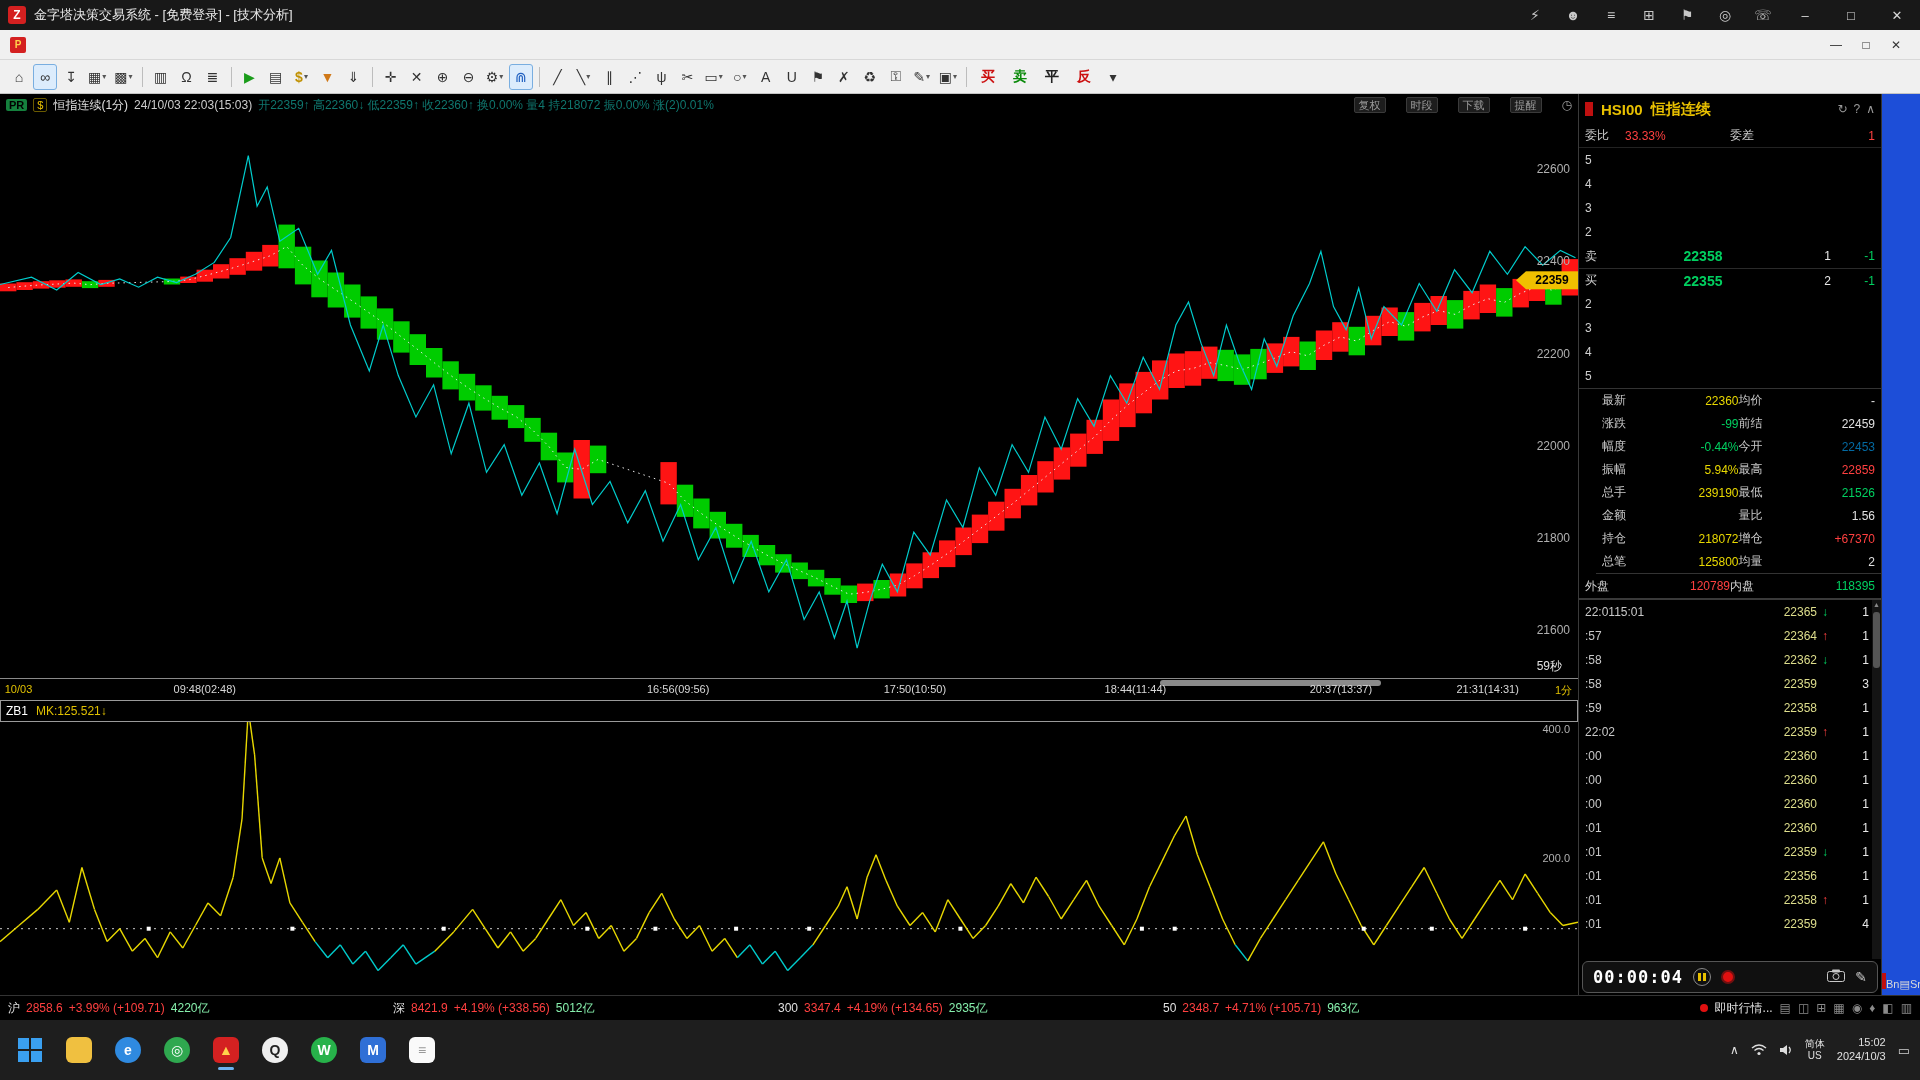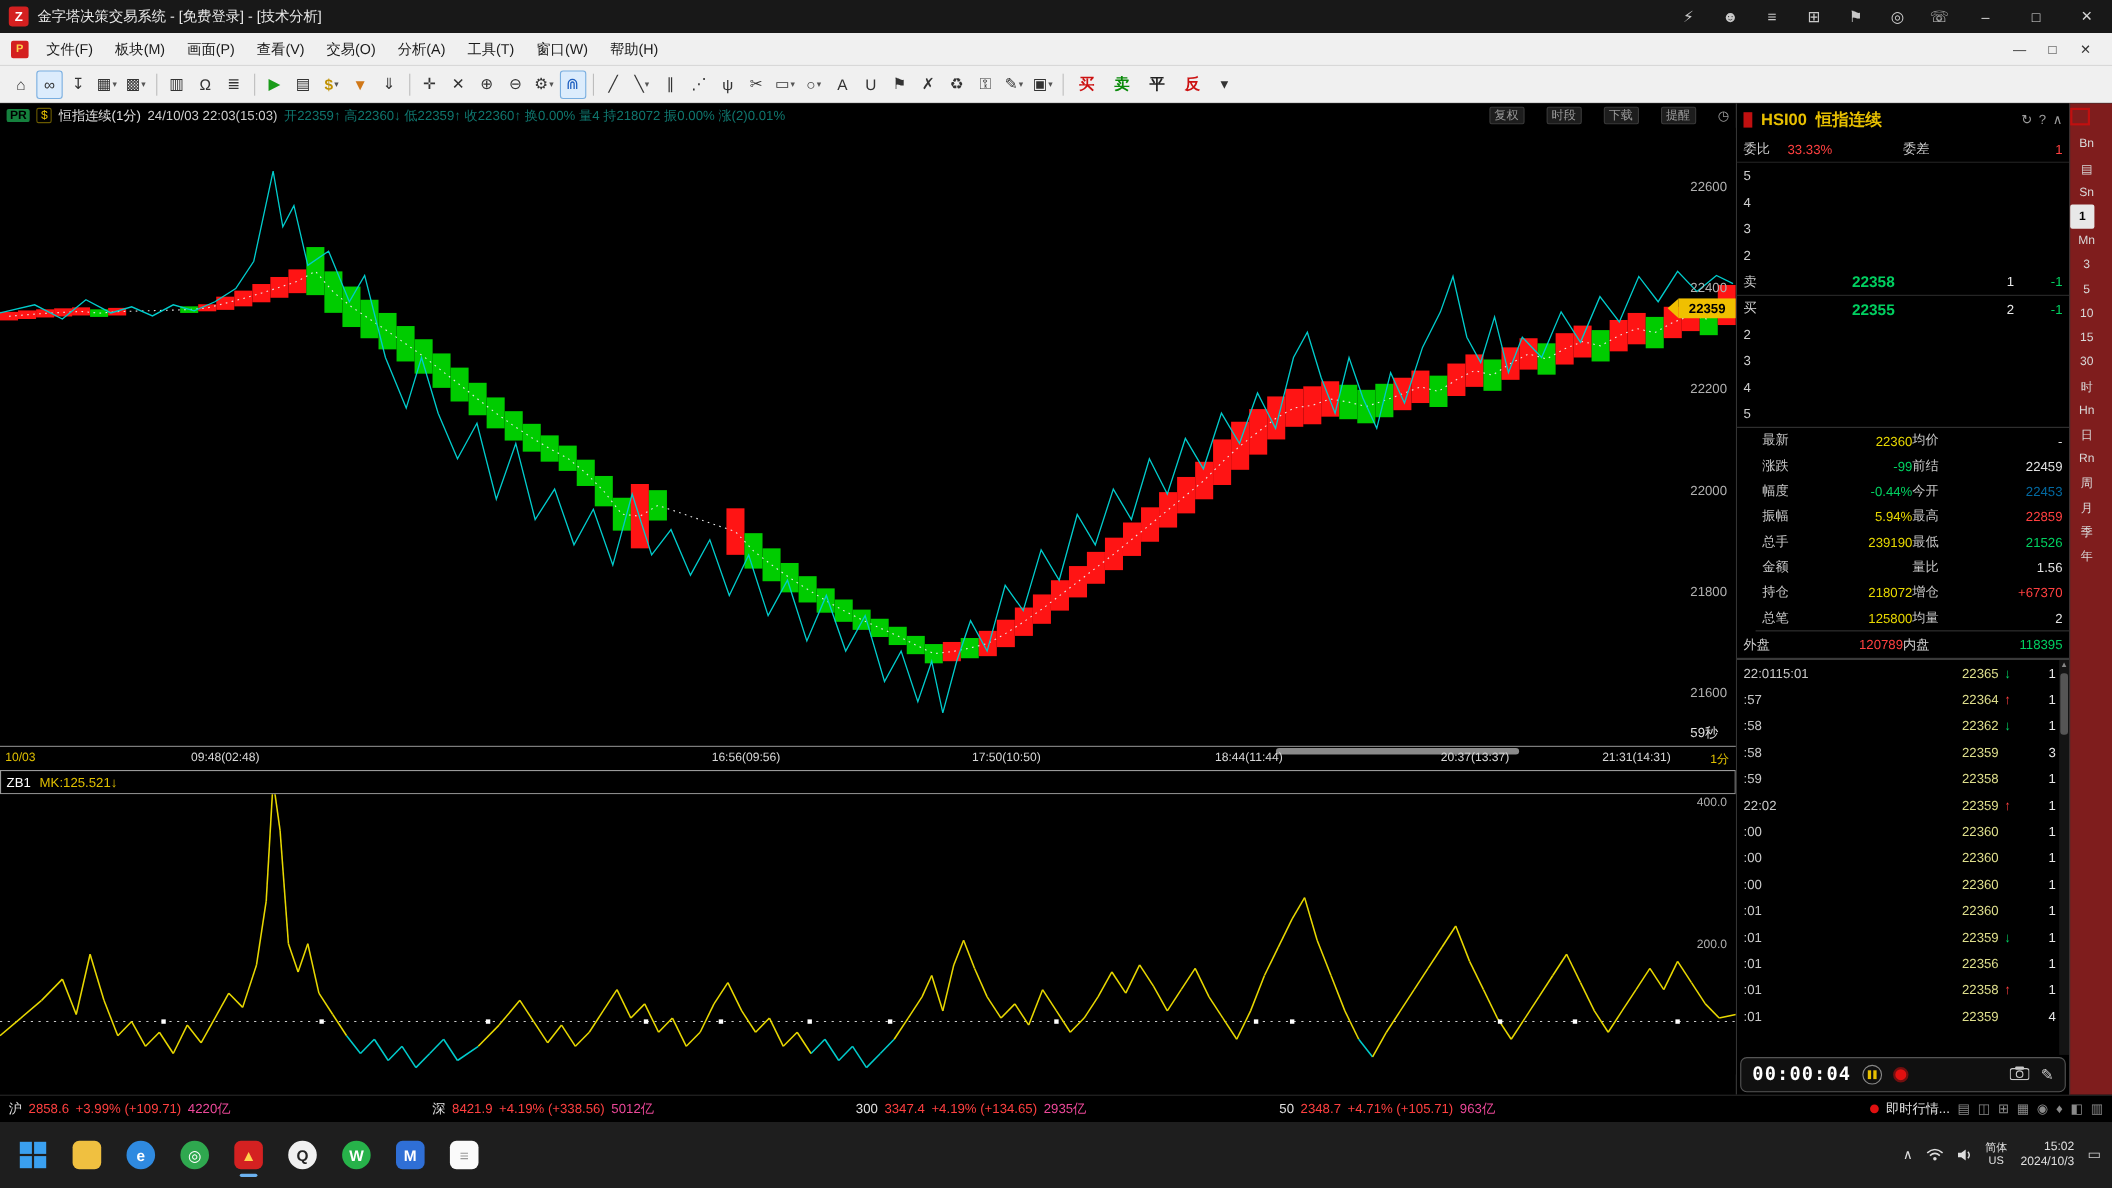--- a/index.html
+++ b/index.html
@@ -111,34 +111,34 @@
   .timer-text { font-family:"DejaVu Sans Mono",monospace; font-size:17px; font-weight:bold;
     color:#ffffff; letter-spacing:1px; }
   .pause-btn { width:18px; height:18px; border-radius:50%; border:1px solid #888;
     display:flex; align-items:center; justify-content:center; gap:2px; }
   .pause-btn .pb { width:3px; height:8px; background:#e8c000; }
   .rec-btn { width:14px; height:14px; border-radius:50%; background:#e01010; border:2px solid #701010; }
   .t-spacer { flex:1; }
   .cam-btn,.pen-btn { color:#c8c8c8; font-size:14px; }
 
   
-  .period-strip { width:39px; background:#7f1d1d; border-left:1px solid #333;
-    display:flex; flex-direction:column; align-items:flex-start; padding-top:4px; }
+  .period-strip { width:39px; background:#1d4ed8; border-left:1px solid #333;
+    display:flex; flex-direction:row; align-items:flex-end; padding-top:4px; }
   .strip-red-ic { width:18px; height:16px; border:2px solid #c01010; margin-bottom:6px; }
   .strip-item { width:30px; height:22px; display:grid; place-items:center;
     color:#d8d8d8; font-size:11px; border-radius:2px; }
   .strip-item.sel { background:#e8e8e8; color:#000; font-weight:bold; width:22px; }
 
   
   .index-bar { height:25px; background:#000; border-top:1px solid #333; display:flex;
     align-items:center; font-size:12px; padding:0 8px; }
   .idx-seg { display:flex; gap:6px; align-items:center; }
   .idx-seg .nm { color:#e0e0e0; }
   .idx-seg .vv { color:#ff4040; }
-  .idx-seg .am { color:#ec4899; }
+  .idx-seg .am { color:#86efac; }
   .idx-right { margin-left:auto; display:flex; align-items:center; gap:7px; }
   .live-dot { width:8px; height:8px; border-radius:50%; background:#e01010; }
   .live-txt { color:#e0e0e0; }
   .st-ic { color:#8a8a8a; font-size:12px; }
 
   
   .taskbar { height:60px; background:#1e1e1e; display:flex; align-items:center; padding:0 10px; }
   .task-icons { display:flex; gap:9px; align-items:center; }
   .task-btn { width:40px; height:44px; display:grid; place-items:center; position:relative; border-radius:5px; }
   .t-ico { width:26px; height:26px; border-radius:6px; display:grid; place-items:center;
@@ -170,31 +170,20 @@
       <div class="tb-ic">◎</div>
       <div class="tb-ic">☏</div>
       <div class="win-ctl">–</div>
       <div class="win-ctl">□</div>
       <div class="win-ctl close">✕</div>
     </div>
 </div>
 
 <div class="menubar">
   <div class="menu-logo">P</div>
-  <div id="menu-items" style="display:flex">
-      <div class="menu-item">文件(F)</div>
-      <div class="menu-item">板块(M)</div>
-      <div class="menu-item">画面(P)</div>
-      <div class="menu-item">查看(V)</div>
-      <div class="menu-item">交易(O)</div>
-      <div class="menu-item">分析(A)</div>
-      <div class="menu-item">工具(T)</div>
-      <div class="menu-item">窗口(W)</div>
-      <div class="menu-item">帮助(H)</div>
-    </div>
   <div class="menu-ctls" id="menu-ctls">
       <div class="menu-ctl">—</div>
       <div class="menu-ctl">□</div>
       <div class="menu-ctl">✕</div>
     </div>
 </div>
 
 <div class="toolbar" id="toolbar-items">
     <div class="tb-btn">
       <span>⌂</span>

